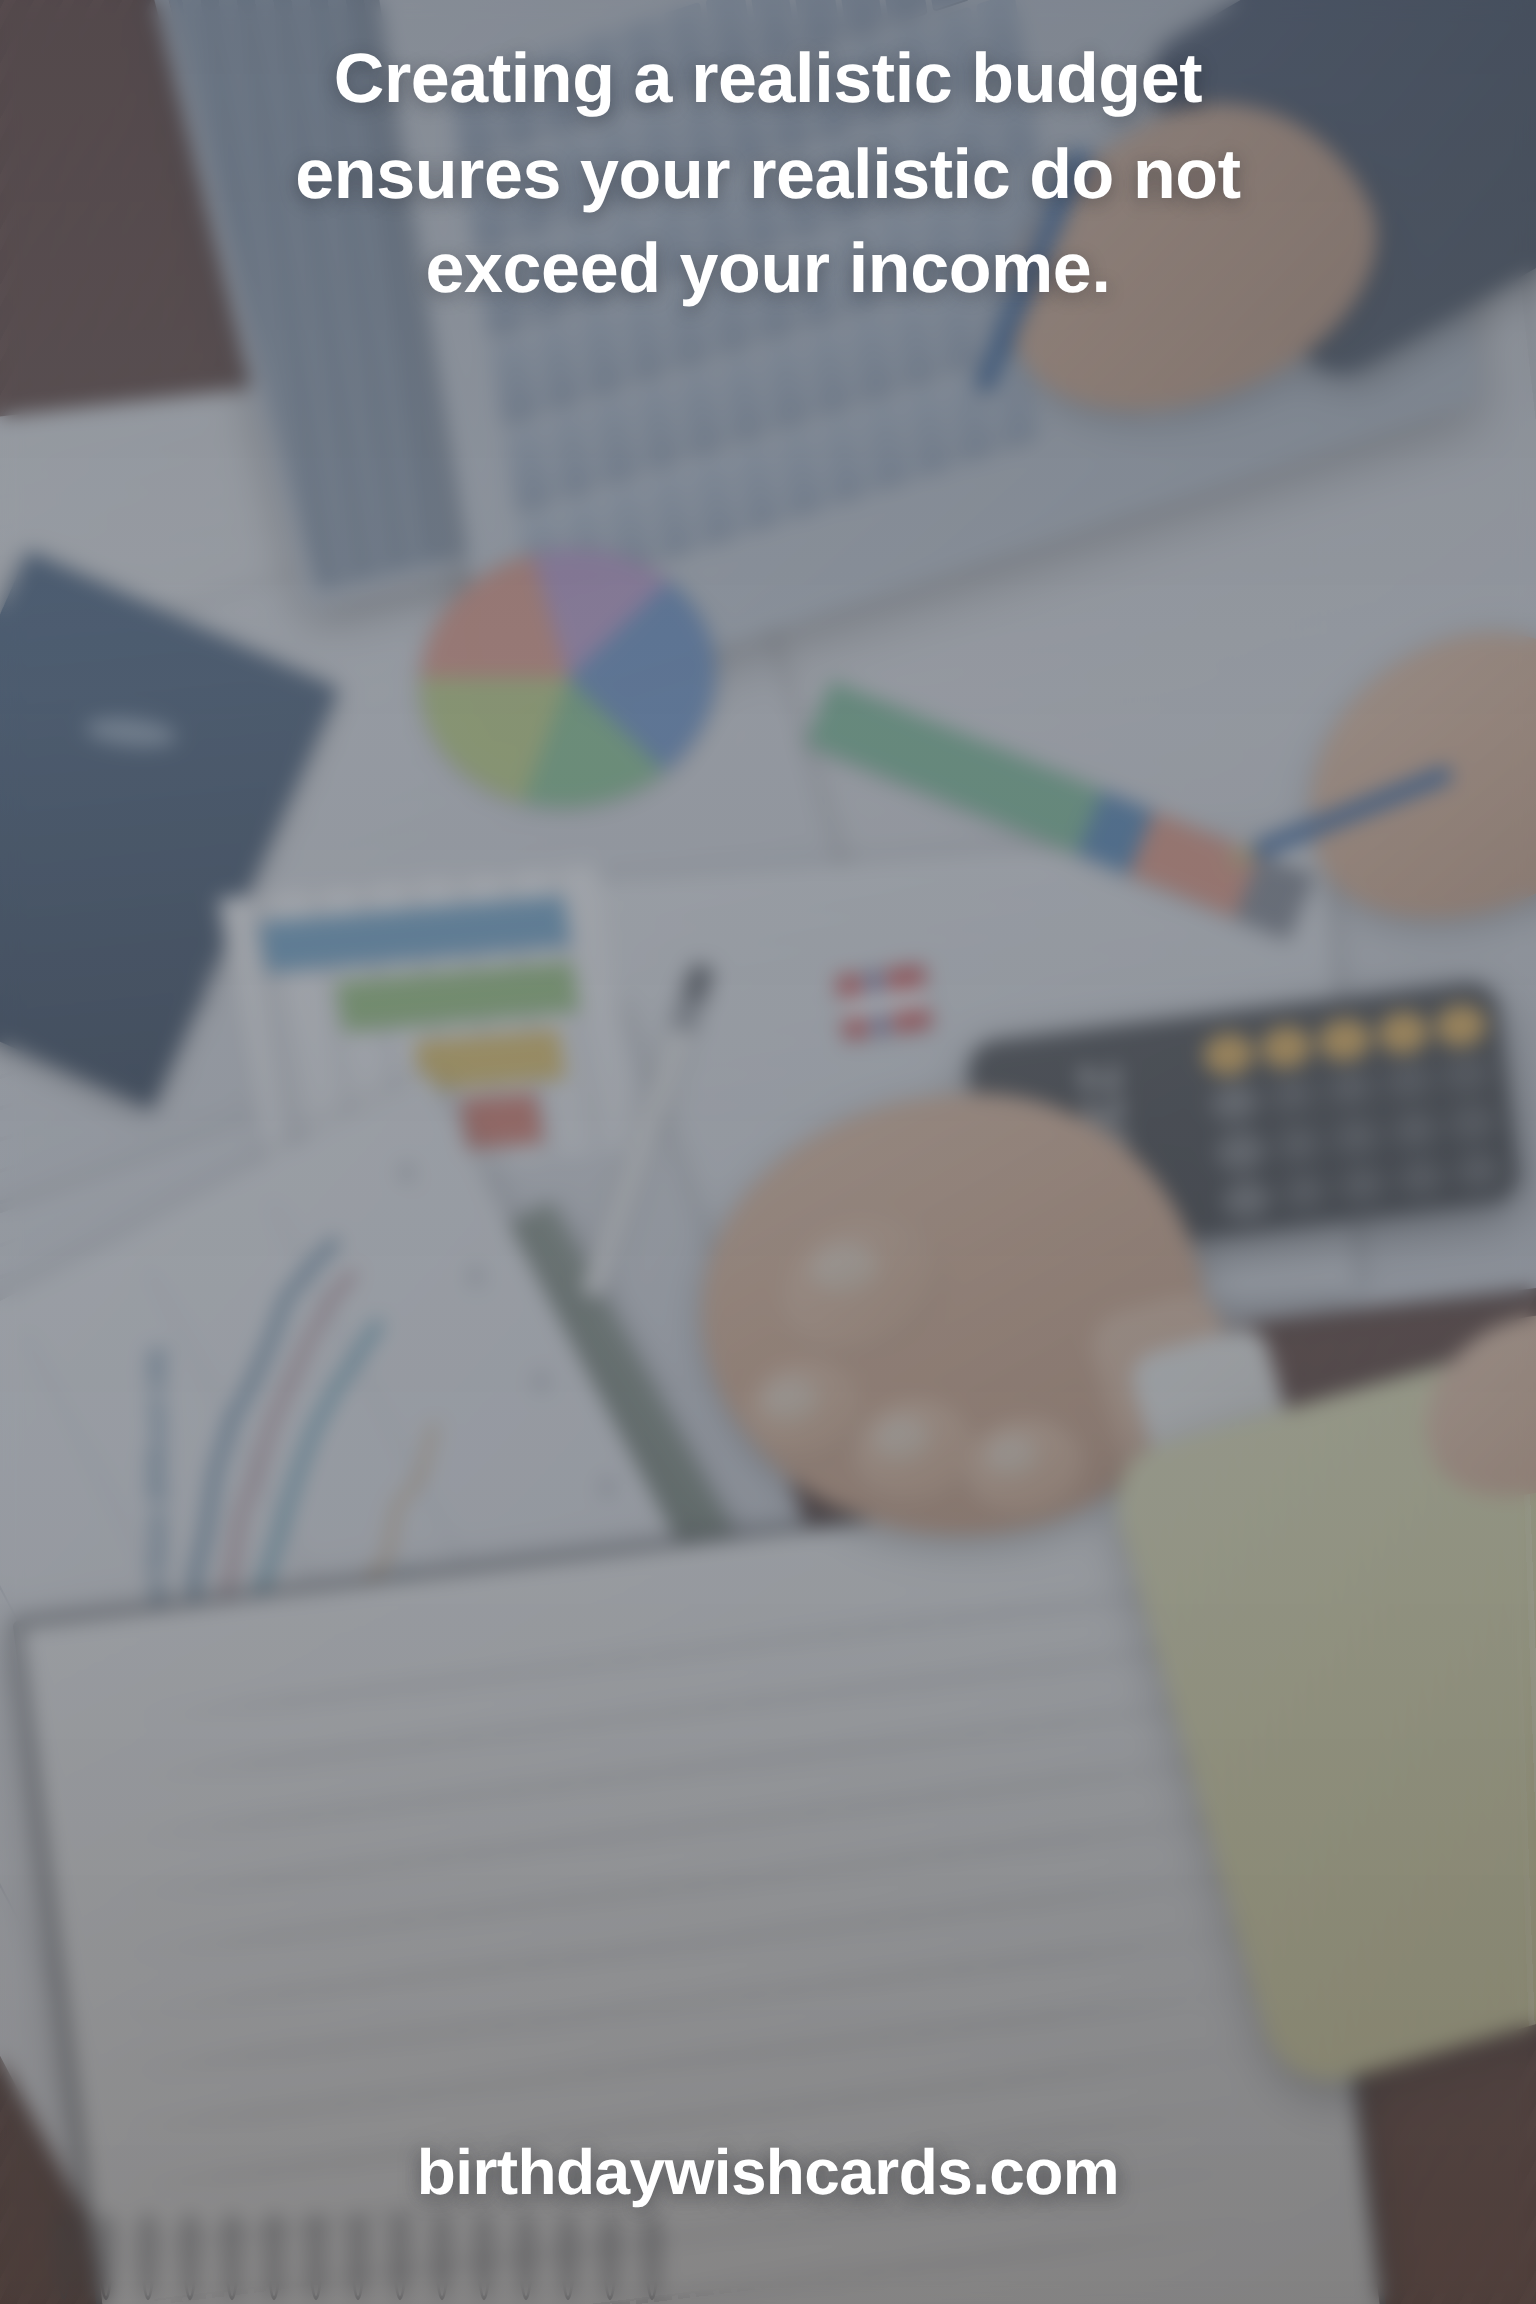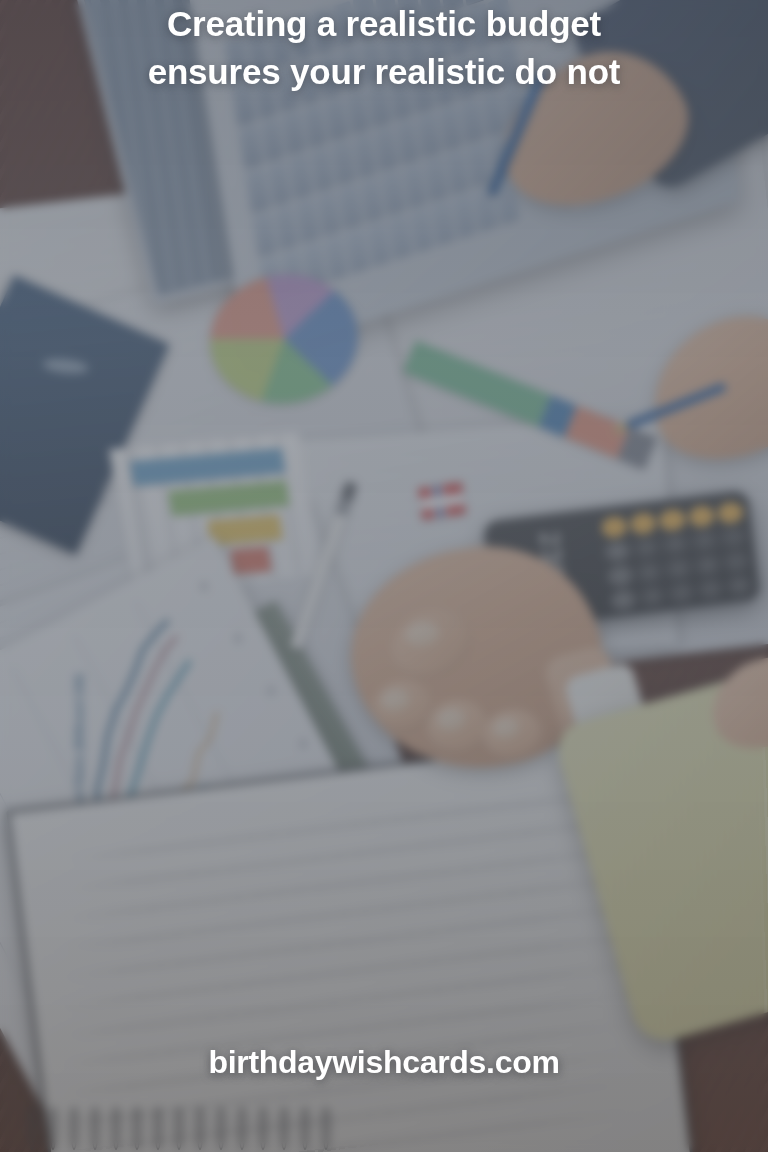--- a/index.html
+++ b/index.html
@@ -492,35 +492,36 @@
     width:740px;
     text-align:center;
     color:#ffffff;
     font-size:44px;
     font-weight:700;
     line-height:1.06;
     letter-spacing:-.4px;
     text-shadow:0 2px 9px rgba(25,28,35,.42);
   }
   .subhead {
+    margin-top:16px;
     width:620px;
     text-align:center;
     color:#ffffff;
     font-size:35px;
     font-weight:700;
     line-height:1.36;
     letter-spacing:-.2px;
     text-shadow:0 2px 9px rgba(25,28,35,.40);
   }
   .subhead .ln { display:block; }
 
   .site-url {
     position:absolute;
     left:0; right:0;
-    top:1044px;
+    top:1068px;
     text-align:center;
     color:#ffffff;
     font-size:32px;
     font-weight:700;
     letter-spacing:-.3px;
     text-shadow:0 2px 10px rgba(20,22,28,.5);
   }
 </style>
 </head>
 <body>
@@ -775,18 +776,19 @@
     <div class="photo-blur"></div>
     <div class="overlay-tint"></div>
     <div class="overlay-wash"></div>
   </div>
 
   <div class="text-layer">
 
     <div class="subhead">
       <span class="ln">Creating a realistic budget</span>
       <span class="ln">ensures your realistic do not</span>
+      <span class="ln">exceed your income.</span>
     </div>
 
     <div class="site-url">birthdaywishcards.com</div>
   </div>
 
 </div>
 
 </body></html>

